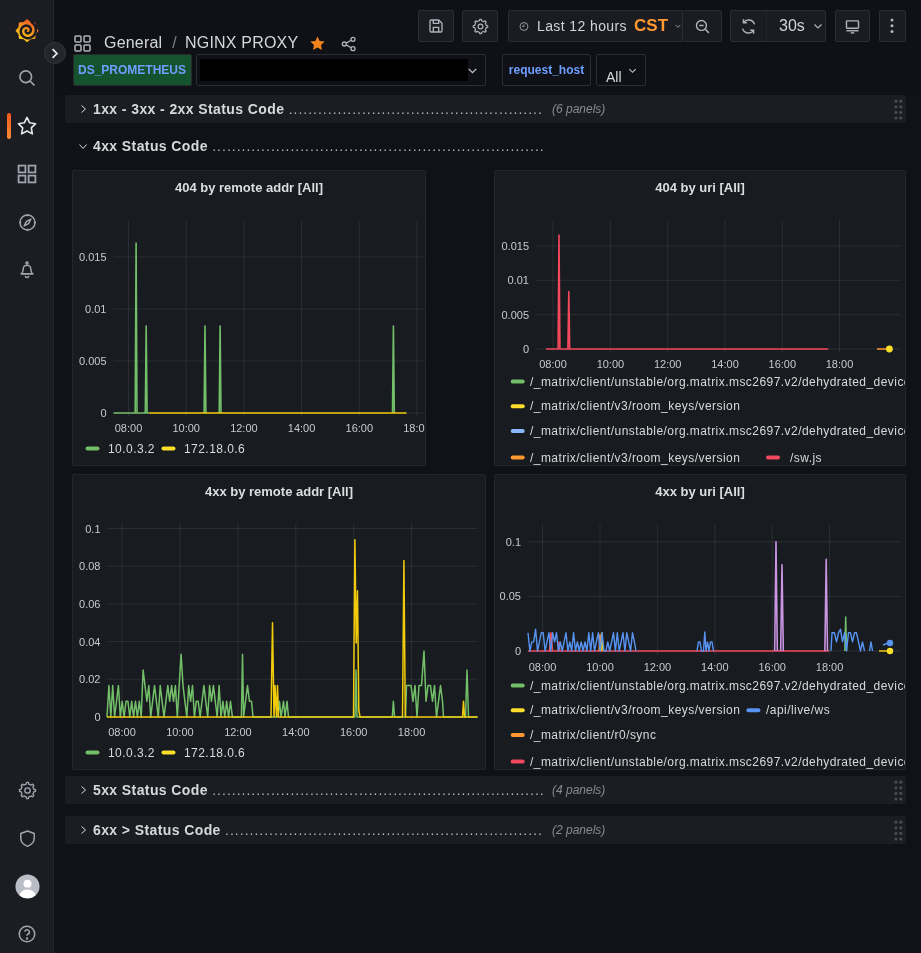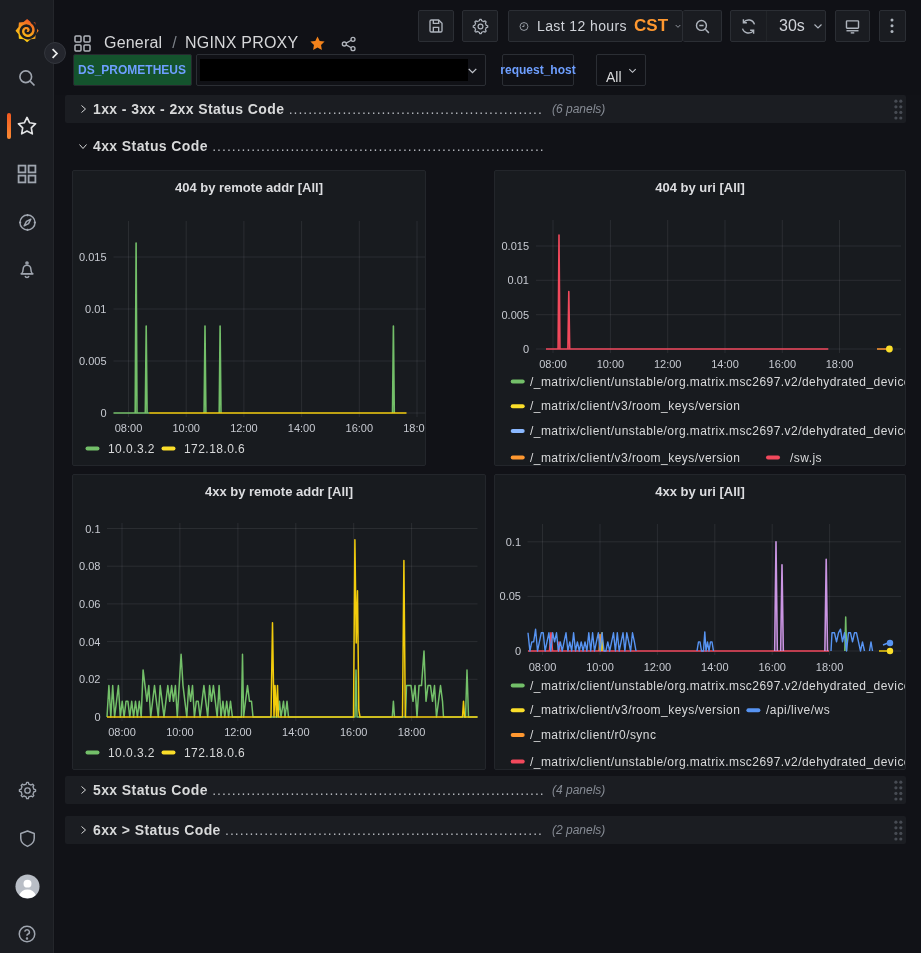--- a/index.html
+++ b/index.html
@@ -122,21 +122,21 @@
 </div>
 
 <div id="subbar">
   <div class="vlabel" style="top:2px;left:18.5px;width:119px;">DS_PROMETHEUS</div>
   <div class="vsel" style="top:2px;left:142px;width:290px;">
     <div style="position:absolute;left:3px;top:4px;width:268px;height:22px;background:#000;"></div>
     <svg width="13" height="13" viewBox="0 0 24 24" style="position:absolute;right:6px;top:9px;" fill="none" stroke="#c3c6cc" stroke-width="2.4">
           <path d="M5 9l7 7 7-7"></path>
         </svg>
   </div>
-  <div class="vlabel" style="top:2px;left:448px;width:72px;background:#101116;border-color:#2b2e34;">request_host</div>
+  <div class="vlabel" style="top:2px;left:448px;width:89px;background:#101116;border-color:#2b2e34;">request_host</div>
   <div class="vsel" style="top:2px;left:542px;width:50px; display:flex; align-items:center; padding-left:9px;">
     <span style="color:#d8d9da;font-size:14px;margin-top:14px;">All</span>
     <svg width="11" height="11" viewBox="0 0 24 24" style="margin-left:5px;" fill="none" stroke="#c3c6cc" stroke-width="2.4">
           <path d="M5 9l7 7 7-7"></path>
         </svg>
   </div>
 </div>
 
 <div id="side">
   <div class="sicon" style="top:16px;height:28px;">

